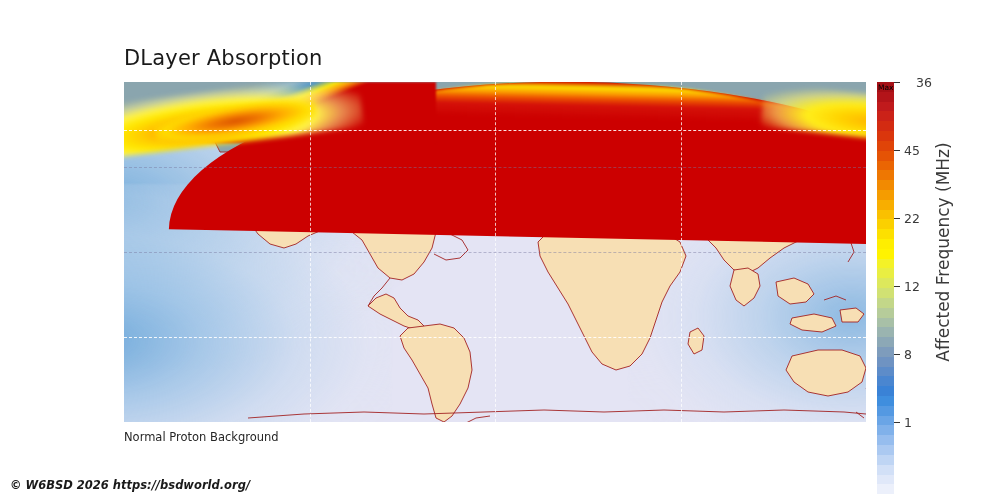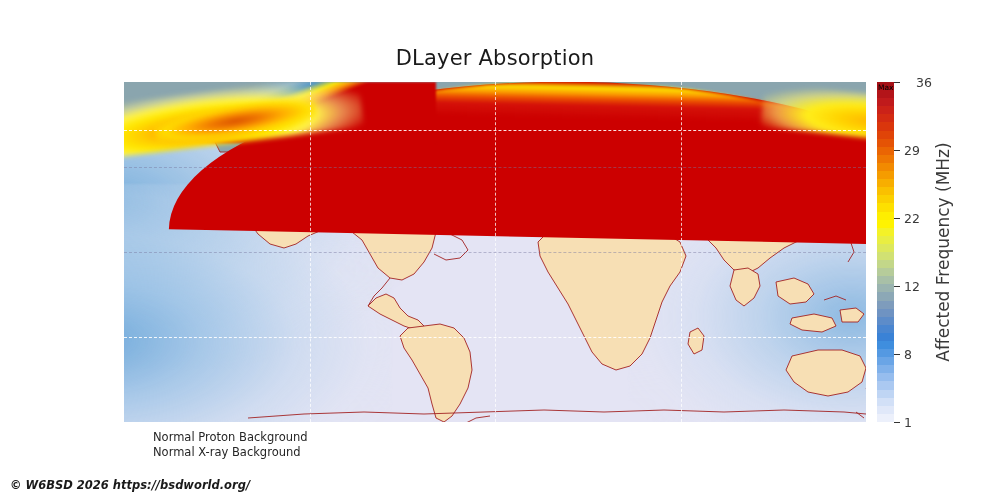--- a/index.html
+++ b/index.html
@@ -6,21 +6,21 @@
   body{
     width:1000px;height:500px;background:#ffffff;
     font-family:"DejaVu Sans","Liberation Sans",sans-serif;
     overflow:hidden;position:relative;
   }
   #fig{position:absolute;left:0;top:0;width:1000px;height:500px;}
 
   
   .title{
     position:absolute;left:124px;top:46px;width:742px;
-    text-align:center;font-size:21px;color:#1a1a1a;
+    font-size:21px;color:#1a1a1a;
     letter-spacing:.2px;
   }
 
   
   .map{
     position:absolute;left:124px;top:82px;width:742px;height:340px;
     overflow:hidden;background:#e6e6f6;
   }
   .layer{position:absolute;left:0;top:0;width:100%;height:100%;}
 
@@ -158,21 +158,21 @@
   .geo path.nofill{fill:none;stroke:#a32222;}
 
   
   .grid-v,.grid-h{position:absolute;}
   .grid-v{top:0;height:100%;width:0;border-left:1px dashed rgba(255,255,255,.75);}
   .grid-h{left:0;width:100%;height:0;border-top:1px dashed rgba(120,120,160,.45);}
   .grid-h.bright{border-top:1px dashed rgba(255,255,255,.9);}
 
   
   .cbar{
-    position:absolute;left:877px;top:82px;width:17px;height:340px;
+    position:absolute;left:877px;top:82px;width:17px;height:412px;
   }
   .cbar-strip{position:absolute;left:0;top:0;width:100%;height:100%;
     display:flex;flex-direction:column;}
   .cbar-strip i{display:block;flex:1 1 0;}
   .cbar-max{
     position:absolute;left:1px;top:1px;font-size:7.5px;color:#000;
     line-height:9px;font-family:"DejaVu Sans","Liberation Sans",sans-serif;
   }
   .cbar-tick{position:absolute;left:17px;width:6px;height:0;
     border-top:1.3px solid #333;}
@@ -182,21 +182,21 @@
     position:absolute;left:930px;top:82px;height:340px;width:26px;
     display:flex;align-items:center;justify-content:center;
   }
   .cbar-title span{
     transform:rotate(-90deg);white-space:nowrap;
     font-size:17px;color:#3a3a3a;
   }
 
   
   .note{
-    position:absolute;left:124px;font-size:11.5px;color:#262626;margin-left:29px;
+    position:absolute;left:124px;font-size:11.5px;color:#262626;
   }
   .note.l1{top:430px;}
   .note.l2{top:445px;}
   .stamp{
     position:absolute;left:560px;top:434px;width:306px;
     text-align:right;font-size:11.5px;color:#262626;
   }
   .copy{
     position:absolute;left:10px;top:478px;font-size:11.5px;
     font-style:italic;font-weight:bold;color:#1a1a1a;text-align:right;
@@ -350,31 +350,30 @@
         <i style="background: rgb(210, 224, 247);"></i>
         <i style="background: rgb(224, 232, 249);"></i>
         <i style="background: rgb(236, 240, 251);"></i>
       </div>
     <div class="cbar-max">Max</div>
   </div>
   <div>
       <div class="cbar-tick" style="left: 894px; top: 82px;"></div>
       <div class="cbar-lbl" style="left: 904px; top: 82px; margin-left: 12px;">36</div>
       <div class="cbar-tick" style="left: 894px; top: 150px;"></div>
-      <div class="cbar-lbl" style="left: 904px; top: 150px;">29</div>
+      <div class="cbar-lbl" style="left: 904px; top: 150px;">45</div>
       <div class="cbar-tick" style="left: 894px; top: 218px;"></div>
       <div class="cbar-lbl" style="left: 904px; top: 218px;">22</div>
       <div class="cbar-tick" style="left: 894px; top: 286px;"></div>
       <div class="cbar-lbl" style="left: 904px; top: 286px;">12</div>
       <div class="cbar-tick" style="left: 894px; top: 354px;"></div>
       <div class="cbar-lbl" style="left: 904px; top: 354px;">8</div>
       <div class="cbar-tick" style="left: 894px; top: 422px;"></div>
       <div class="cbar-lbl" style="left: 904px; top: 422px;">1</div>
     </div>
   <div class="cbar-title">
     <span>Affected Frequency (MHz)</span>
   </div>
 
   <div class="note l1">Normal Proton Background</div>
-  <div class="note l2">Normal X-ray Background</div>
   <div class="copy">© W6BSD 2026 https://bsdworld.org/</div>
 
 </div>
 
 </body></html>

